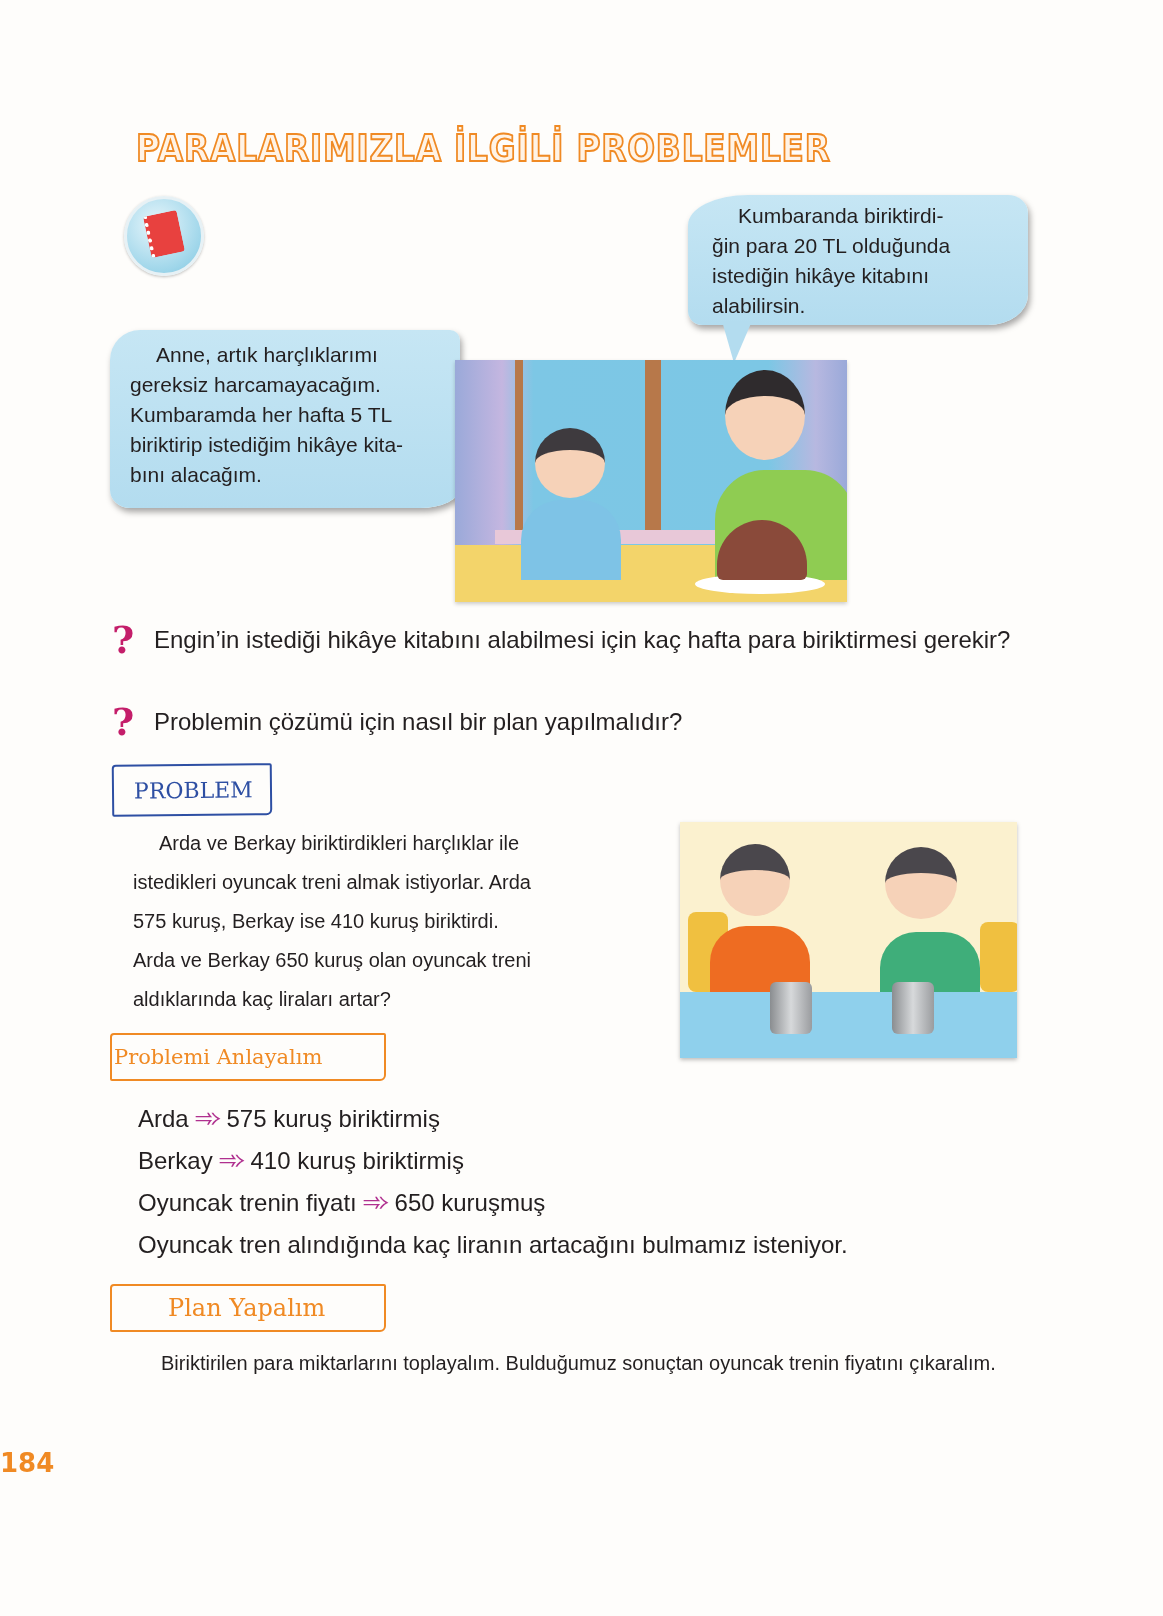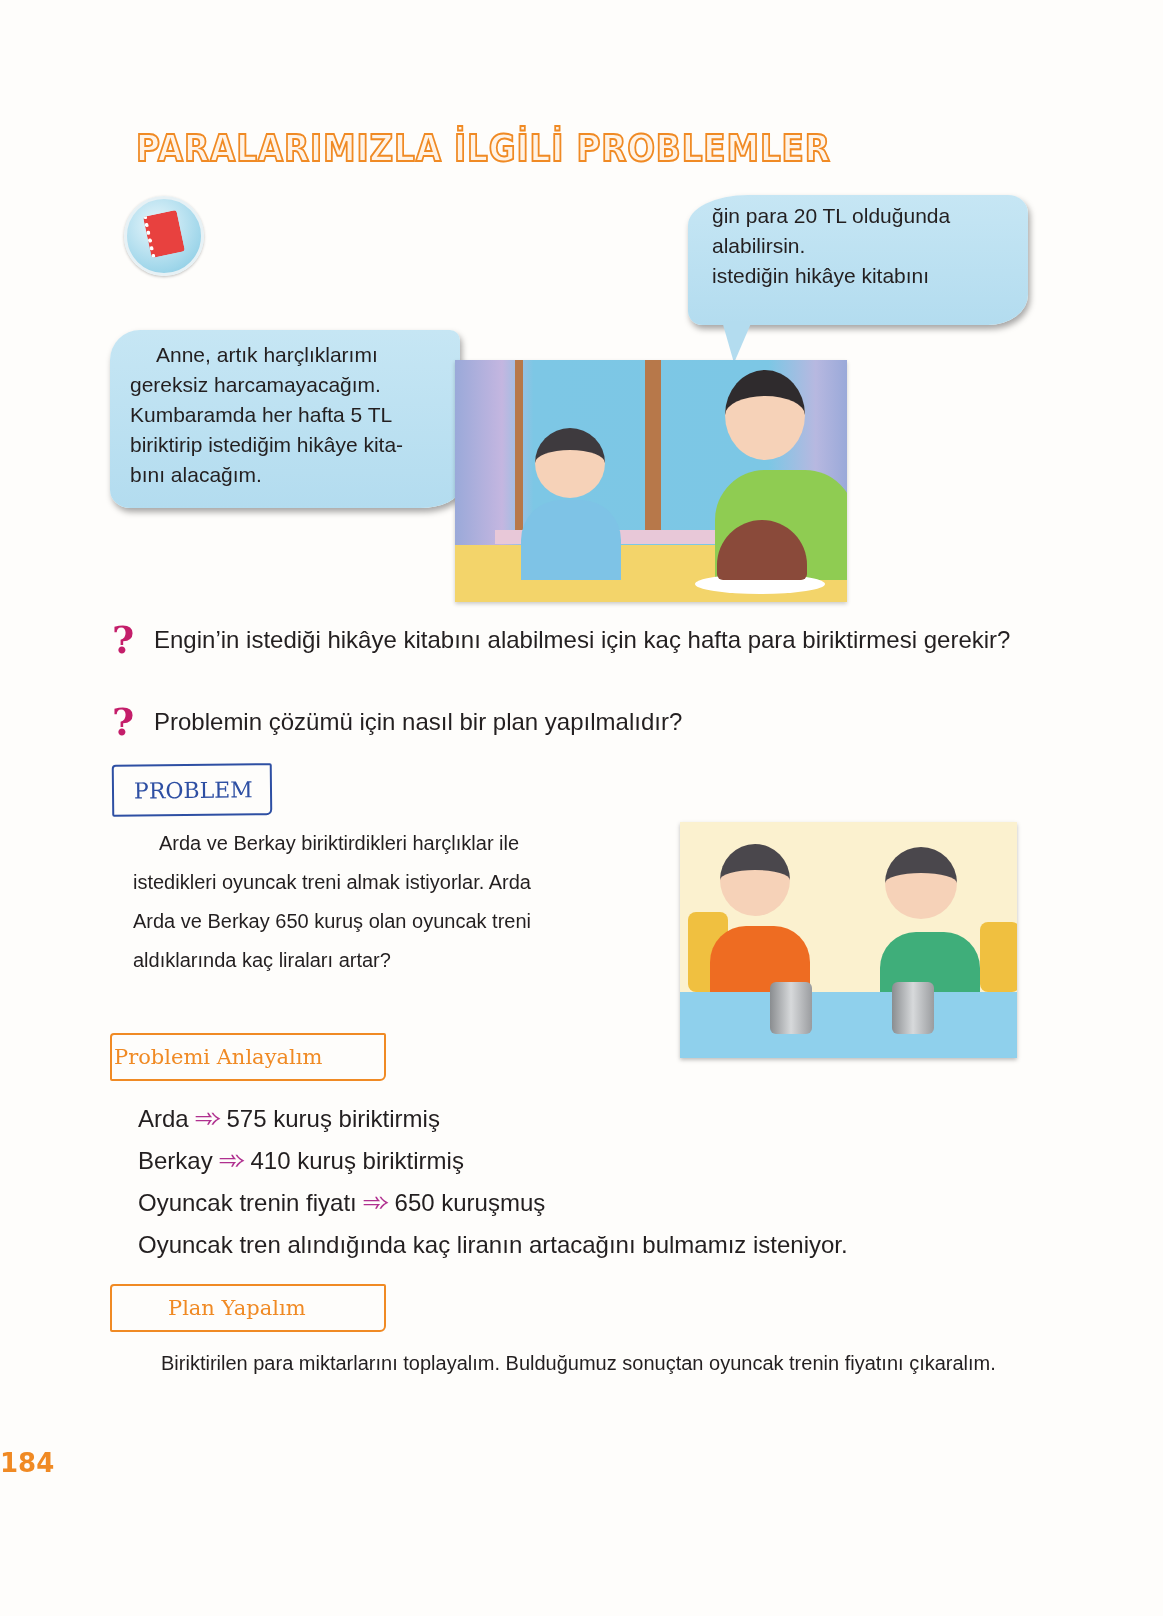--- a/index.html
+++ b/index.html
@@ -93,21 +93,21 @@
   .q-text { position: absolute; left: 42px; top: 0; width: 880px; }
 
   
   .label-box {
     border: 2.5px solid; border-radius: 4px 2px 6px 2px;
     font-family: "DejaVu Serif", serif;
     box-sizing: border-box; display: flex; align-items: center;
   }
   .label-problem { left: 112px; top: 764px; width: 160px; height: 52px; border-color: #2e4fa3; color: #2e4fa3; font-size: 22px; padding-left: 20px; transform: rotate(-0.6deg); }
   .label-anla { left: 110px; top: 1033px; width: 276px; height: 48px; border-color: #f08a24; color: #f08a24; font-size: 21px; padding-left: 2px; }
-  .label-plan { left: 110px; top: 1284px; width: 276px; height: 48px; border-color: #f08a24; color: #f08a24; font-size: 21px; padding-left: 56px; }
+  .label-plan { left: 110px; top: 1284px; width: 276px; height: 48px; border-color: #f08a24; color: #f08a24; font-size: 24px; padding-left: 56px; }
 
   
   .body-text { font-size: 20px; line-height: 39px; color: #231f20; margin-left: 23px; }
   .problem-text { left: 110px; top: 824px; width: 545px; text-align: justify; }
   .problem-text p { margin: 0; }
 
   
   .scene2 {
     left: 680px; top: 822px; width: 337px; height: 236px; overflow: hidden;
     background: #fbf1cf; box-shadow: 0 2px 4px rgba(0,0,0,.25);
@@ -140,23 +140,24 @@
 </head>
 <body>
 
 <div class="abs title">PARALARIMIZLA İLGİLİ PROBLEMLER</div>
 
 <div class="abs mascot">
   <div class="book"></div>
 </div>
 
 <div class="abs bubble bubble-mom">
+  <p><span class="indent"></span><span>Kumbaranda biriktirdi-</span></p>
   <p>ğin para 20 TL olduğunda</p>
+  <p>istediğin hikâye kitabını</p>
   <p>alabilirsin.</p>
-  <p>istediğin hikâye kitabını</p>
   <div class="tail"></div>
 </div>
 
 <div class="abs bubble bubble-kid">
   <p><span class="indent"></span><span>Anne, artık harçlıklarımı</span></p>
   <p>gereksiz harcamayacağım.</p>
   <p>Kumbaramda her hafta 5 TL</p>
   <p>biriktirip istediğim hikâye kita-</p>
   <p>bını alacağım.</p>
   <div class="tail"></div>
@@ -182,20 +183,21 @@
 <div class="abs q-row" style="top:702px; width:920px; height:40px;">
   <span class="q-icon">?</span>
   <span class="q-text">Problemin çözümü için nasıl bir plan yapılmalıdır?</span>
 </div>
 
 <div class="abs label-box label-problem">PROBLEM</div>
 
 <div class="abs body-text problem-text">
   <p><span class="indent"></span><span>Arda ve Berkay biriktirdikleri harçlıklar ile</span></p>
   <p>istedikleri oyuncak treni almak istiyorlar. Arda</p>
+  <p>575 kuruş, Berkay ise 410 kuruş biriktirdi.</p>
   <p>Arda ve Berkay 650 kuruş olan oyuncak treni</p>
   <p style="text-align:left">aldıklarında kaç liraları artar?</p>
 </div>
 
 <div class="abs scene2">
   <div class="chair-l"></div>
   <div class="chair-r"></div>
   <div class="boy1-body"></div>
   <div class="boy1-head"></div>
   <div class="boy2-body"></div>

